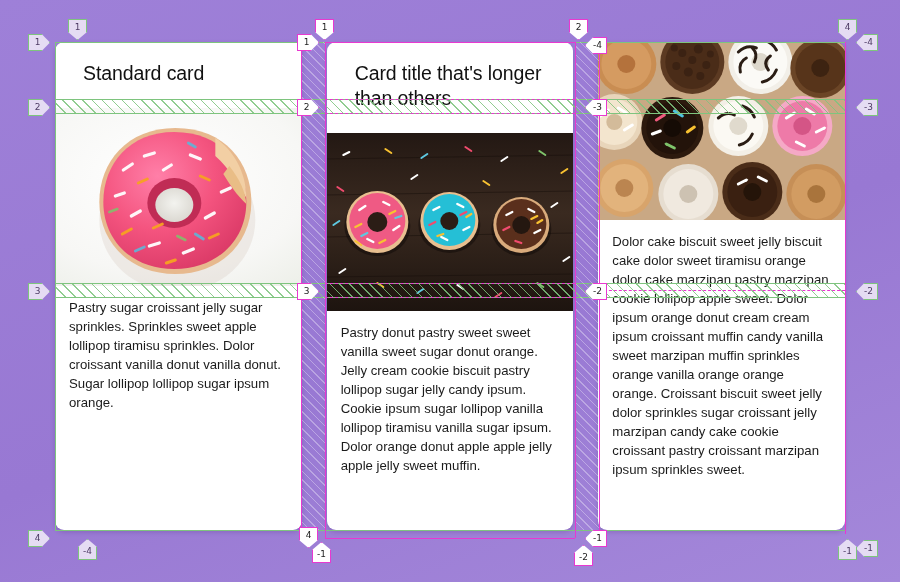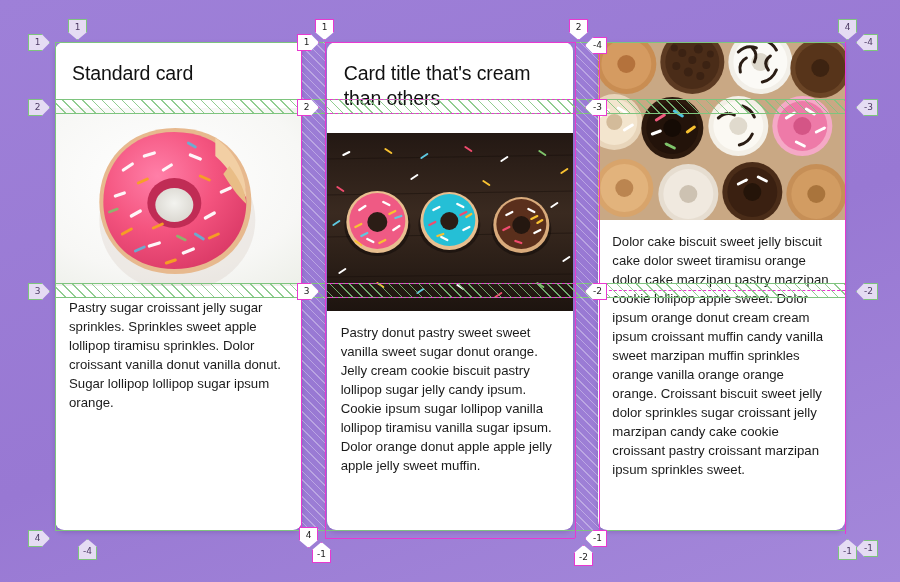--- a/index.html
+++ b/index.html
@@ -29,21 +29,21 @@
     display:grid;
     grid-template-rows:auto auto 1fr;
     row-gap:8px;
     box-shadow:0 2px 5px rgba(40,10,70,.18);
     overflow:hidden;
   }
   .card-title{
     font-size:19.5px;
     line-height:1.28;
     color:#111;
-    padding:19px 14px 14px 17px;
+    padding:19px 14px 14px 28px;
     font-weight:400;
     letter-spacing:-.1px;
   }
   .card-media{
     height:178px;
     overflow:hidden;
     position:relative;
     background:#2a1d16;
   }
   .card-media svg{display:block;width:100%;height:100%;}
@@ -167,21 +167,21 @@
               <line x1="66" y1="104" x2="74" y2="101"></line>
               <line x1="134" y1="128" x2="142" y2="132"></line>
             </g>
           </g>
         </svg>
       </div>
       <div class="card-body">Pastry sugar croissant jelly sugar sprinkles. Sprinkles sweet apple lollipop tiramisu sprinkles. Dolor croissant vanilla donut vanilla donut. Sugar lollipop lollipop sugar ipsum orange.</div>
     </div>
 
     <div class="card">
-      <div class="card-title">Card title that's cream than others</div>
+      <div class="card-title">Card title that's longer than others</div>
       <div class="card-media">
         <svg viewBox="0 0 250 178" preserveAspectRatio="xMidYMid slice">
           <defs>
             <linearGradient id="wood" x1="0" y1="0" x2="0" y2="1">
               <stop offset="0%" stop-color="#231813"></stop>
               <stop offset="45%" stop-color="#3a2a20"></stop>
               <stop offset="100%" stop-color="#1d140f"></stop>
             </linearGradient>
           </defs>
           <rect width="250" height="178" fill="url(#wood)"></rect>

